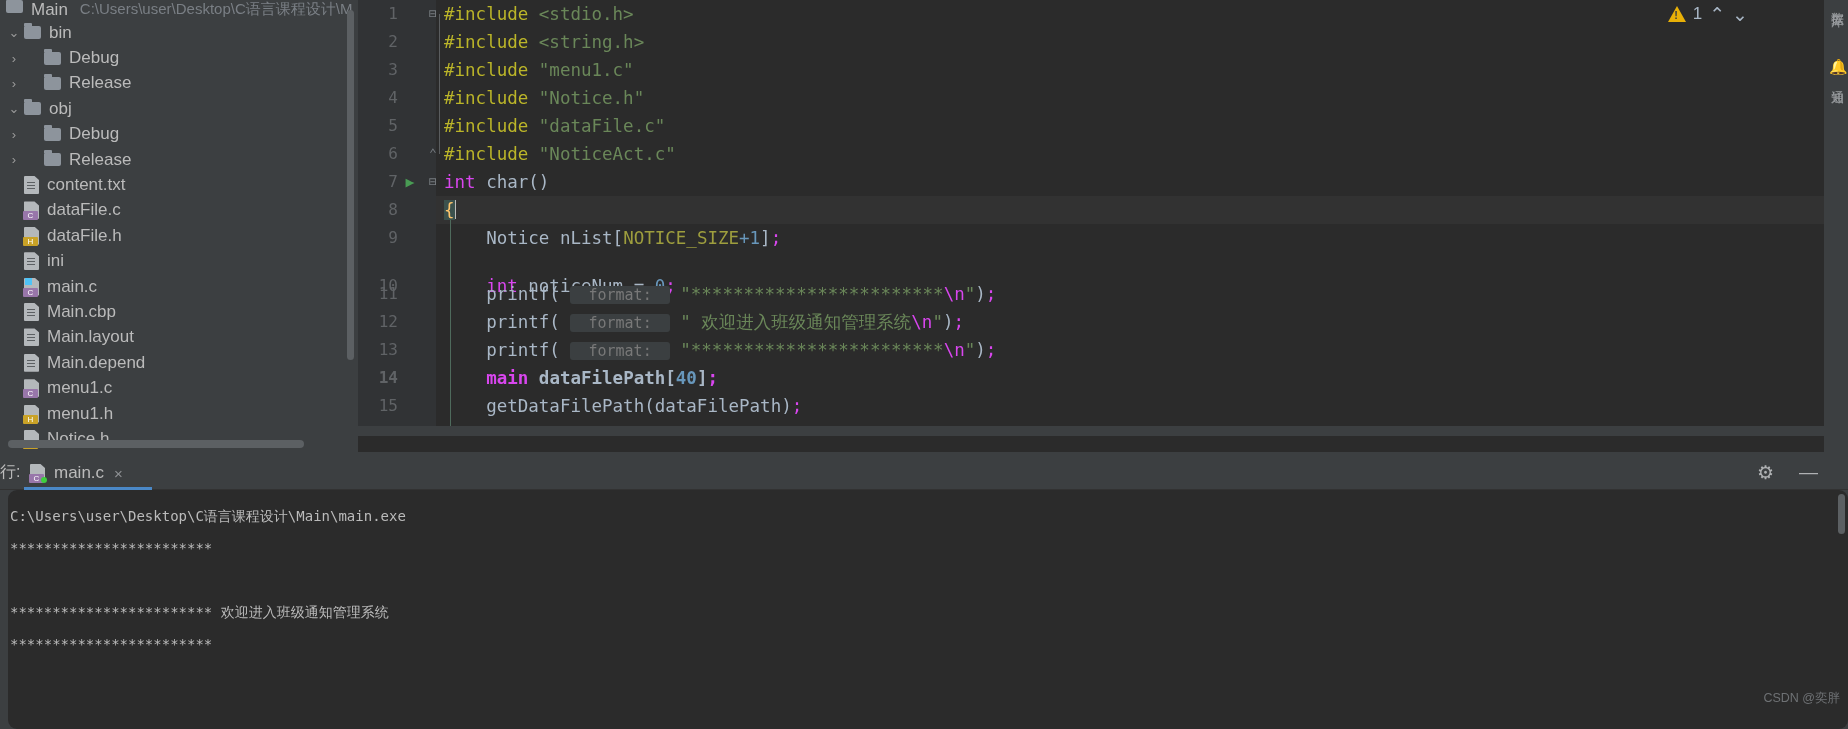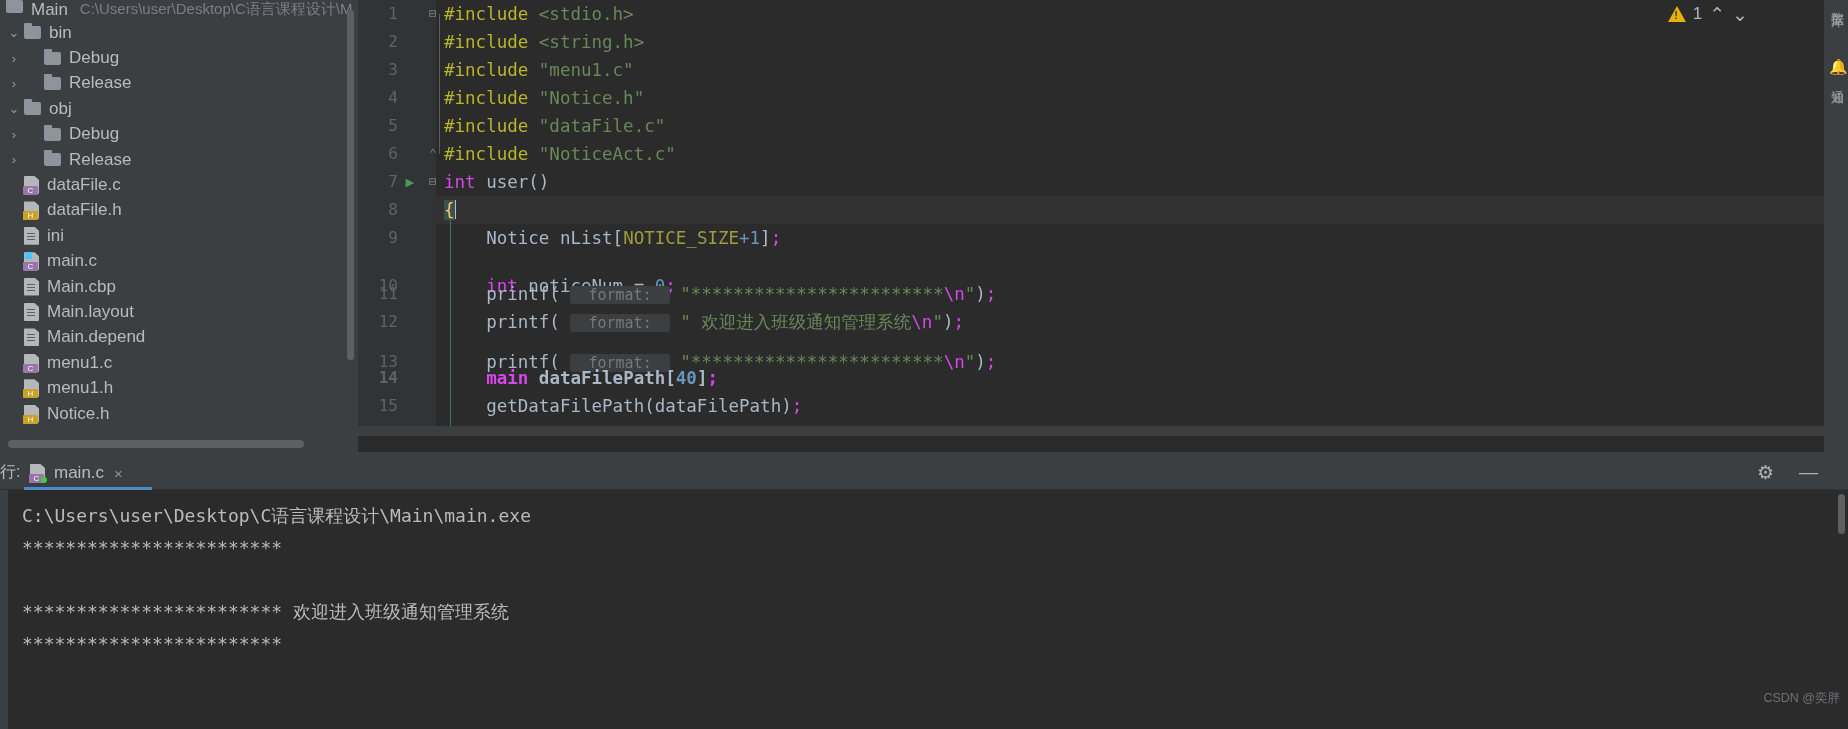--- a/index.html
+++ b/index.html
@@ -187,22 +187,22 @@
   #run-tab-underline {
     position:absolute; left:24px; top:35px; width:128px; height:3px; background:#4a88c7;
   }
   .close-x { color:#8f9295; font-size:15px; margin-left:3px; }
   #run-gear { position:absolute; right:74px; top:9px; color:#afb1b3; font-size:19px; }
   #run-min  { position:absolute; right:30px; top:9px; color:#afb1b3; font-size:19px; }
 
   #console {
     position:absolute; left:8px; top:38px; right:0; bottom:0;
     background:#2b2b2b; color:#bbbbbb;
-    font-family:"DejaVu Sans Mono", monospace; font-size:18px;
-    padding:10px 0 0 14px; overflow:hidden;
+    font-family:"DejaVu Sans Mono", monospace; font-size:14px;
+    padding:10px 0 0 2px; overflow:hidden;border-radius:9px;
   }
   .console-line { height:32px; line-height:32px; white-space:pre; }
   #console-vscroll {
     position:absolute; right:3px; top:4px; width:7px; height:40px;
     background:#5c6063; border-radius:4px;
   }
   #watermark {
     position:absolute; right:8px; bottom:22px;
     font-size:12.5px; color:#6e7174; font-family:"Liberation Sans", sans-serif;
   }
@@ -245,20 +245,32 @@
           <span class="twisty">›</span>
           <span class="spacer"></span>
           <span class="folder-ico"></span>
           <span>Debug</span>
         </div>
         <div class="tree-row">
           <span class="twisty">›</span>
           <span class="spacer"></span>
           <span class="folder-ico"></span>
           <span>Release</span>
+        </div>
+        <div class="tree-row">
+          <span class="twisty"></span>
+          <span class="file-ico">
+            <span class="sheet"></span>
+            <span class="lines">
+              <i></i>
+              <i></i>
+              <i></i>
+            </span>
+          </span>
+          <span>content.txt</span>
         </div>
         <div class="tree-row">
           <span class="twisty"></span>
           <span class="file-ico">
             <span class="sheet"></span>
             <span class="badge badge-c">C</span>
           </span>
           <span>dataFile.c</span>
         </div>
         <div class="tree-row">
@@ -360,27 +372,27 @@
     <div class="cur-line-bg" style="top:196px;"></div>
     <div class="fold-line" style="top:14px;height:140px;"></div>
     <div class="fold-line" style="top:210px;height:226px;left:92px;background:#4e6a5c;"></div>
     <div id="code-lines">
         <div class="code-line" style="top: 0px; position: absolute; left: 0px; width: 100%;"><span class="ln">1</span><span class="fold">⊟</span><span class="code-txt"><span class="pre">#include</span><span class="str"> &lt;stdio.h&gt;</span></span></div>
         <div class="code-line" style="top: 28px; position: absolute; left: 0px; width: 100%;"><span class="ln">2</span><span class="code-txt"><span class="pre">#include</span><span class="str"> &lt;string.h&gt;</span></span></div>
         <div class="code-line" style="top: 56px; position: absolute; left: 0px; width: 100%;"><span class="ln">3</span><span class="code-txt"><span class="pre">#include</span><span class="str"> "menu1.c"</span></span></div>
         <div class="code-line" style="top: 84px; position: absolute; left: 0px; width: 100%;"><span class="ln">4</span><span class="code-txt"><span class="pre">#include</span><span class="str"> "Notice.h"</span></span></div>
         <div class="code-line" style="top: 112px; position: absolute; left: 0px; width: 100%;"><span class="ln">5</span><span class="code-txt"><span class="pre">#include</span><span class="str"> "dataFile.c"</span></span></div>
         <div class="code-line" style="top: 140px; position: absolute; left: 0px; width: 100%;"><span class="ln">6</span><span class="fold">⌃</span><span class="code-txt"><span class="pre">#include</span><span class="str"> "NoticeAct.c"</span></span></div>
-        <div class="code-line" style="top: 168px; position: absolute; left: 0px; width: 100%;"><span class="ln">7</span><span class="runmark">▶</span><span class="fold">⊟</span><span class="code-txt"><span class="kw">int</span><span class="plain"> user()</span></span></div>
+        <div class="code-line" style="top: 168px; position: absolute; left: 0px; width: 100%;"><span class="ln">7</span><span class="runmark">▶</span><span class="fold">⊟</span><span class="code-txt"><span class="kw">int</span><span class="plain"> char()</span></span></div>
         <div class="code-line" style="top: 196px; position: absolute; left: 0px; width: 100%;"><span class="ln">8</span><span class="code-txt"><span class="brace-hl">{</span><span class="caret"></span></span></div>
         <div class="code-line" style="top: 224px; position: absolute; left: 0px; width: 100%;"><span class="ln">9</span><span class="code-txt">    <span class="plain">Notice nList[</span><span class="cnst">NOTICE_SIZE</span><span class="num">+1</span><span class="plain">]</span><span class="kw">;</span></span></div>
         <div class="code-line" style="top: 248px; position: absolute; left: 0px; width: 100%; margin-top: 24px;"><span class="ln">10</span><span class="code-txt">    <span class="kw">int</span><span class="plain"> noticeNum = </span><span class="num">0</span><span class="kw">;</span></span></div>
         <div class="code-line" style="top: 280px; position: absolute; left: 0px; width: 100%;"><span class="ln">11</span><span class="code-txt">    <span class="plain">printf(</span> <span class="hintbox">format:</span> <span class="str">"************************</span><span class="kw">\n</span><span class="str">"</span><span class="plain">)</span><span class="kw">;</span></span></div>
         <div class="code-line" style="top: 308px; position: absolute; left: 0px; width: 100%;"><span class="ln">12</span><span class="code-txt">    <span class="plain">printf(</span> <span class="hintbox">format:</span> <span class="str">" 欢迎进入班级通知管理系统</span><span class="kw">\n</span><span class="str">"</span><span class="plain">)</span><span class="kw">;</span></span></div>
-        <div class="code-line" style="top: 336px; position: absolute; left: 0px; width: 100%; margin-top: 12px;"><span class="ln">13</span><span class="code-txt">    <span class="plain">printf(</span> <span class="hintbox">format:</span> <span class="str">"************************</span><span class="kw">\n</span><span class="str">"</span><span class="plain">)</span><span class="kw">;</span></span></div>
+        <div class="code-line" style="top: 336px; position: absolute; left: 0px; width: 100%;"><span class="ln">13</span><span class="code-txt">    <span class="plain">printf(</span> <span class="hintbox">format:</span> <span class="str">"************************</span><span class="kw">\n</span><span class="str">"</span><span class="plain">)</span><span class="kw">;</span></span></div>
         <div class="code-line" style="top: 364px; position: absolute; left: 0px; width: 100%; font-weight: bold;"><span class="ln">14</span><span class="code-txt">    <span class="kw">main</span><span class="plain"> dataFilePath[</span><span class="num">40</span><span class="plain">]</span><span class="kw">;</span></span></div>
         <div class="code-line" style="top: 392px; position: absolute; left: 0px; width: 100%;"><span class="ln">15</span><span class="code-txt">    <span class="plain">getDataFilePath(dataFilePath)</span><span class="kw">;</span></span></div>
       </div>
 
     <div id="warn-indicator">
       <span class="tri-warn"></span>
       <span>1</span>
       <span class="chev">⌃</span>
       <span class="chev">⌄</span>
     </div>

